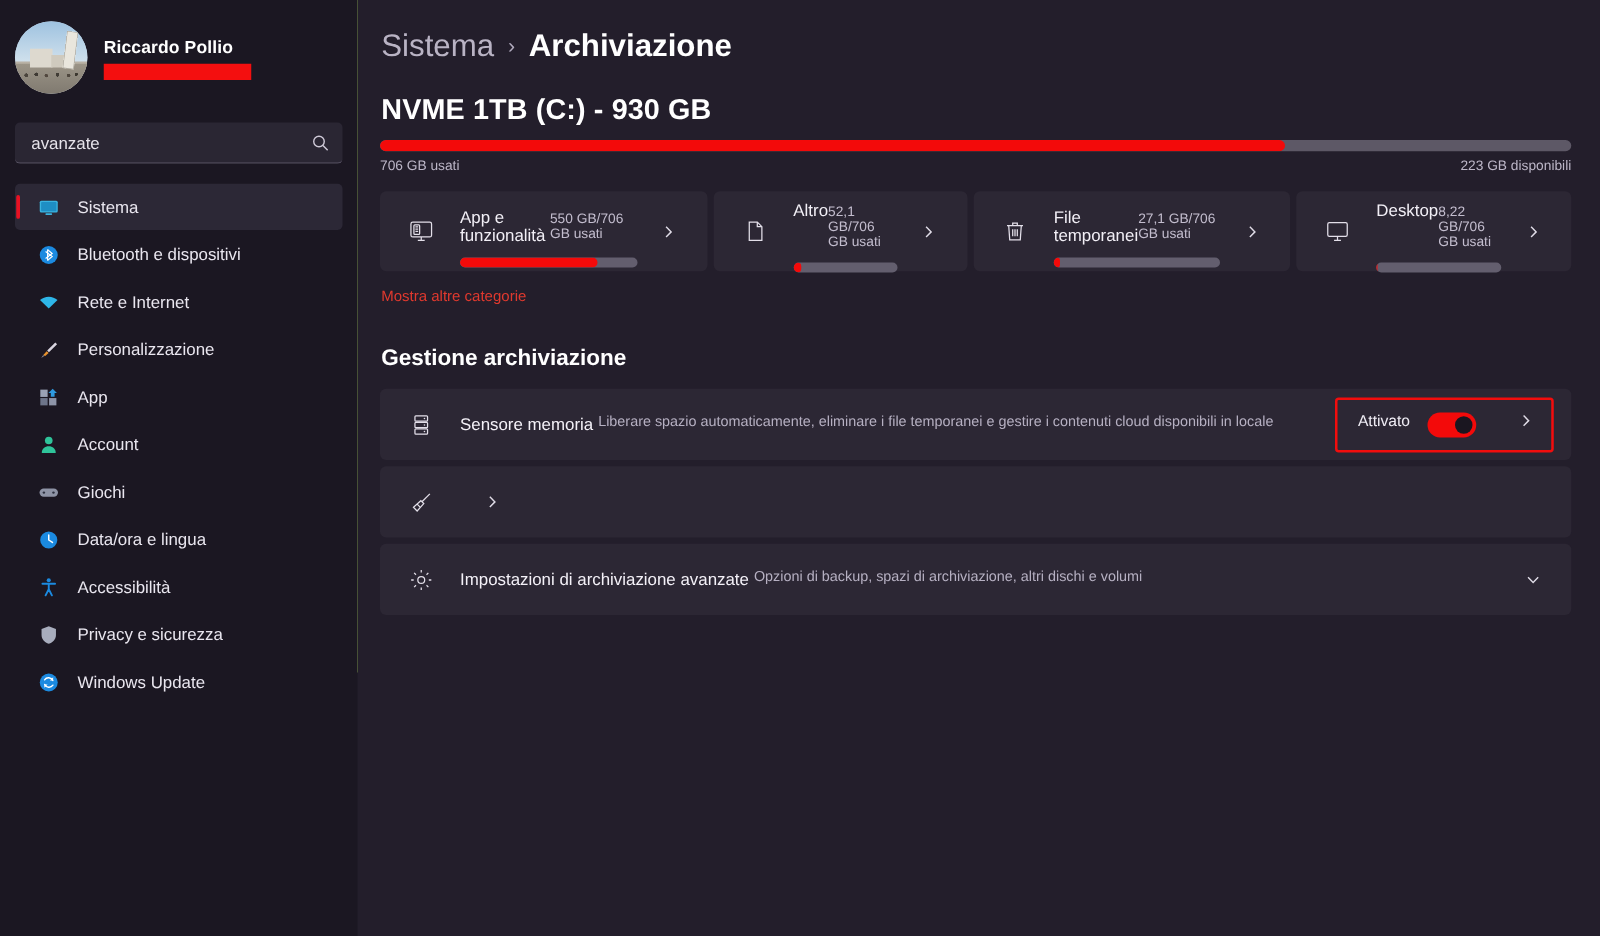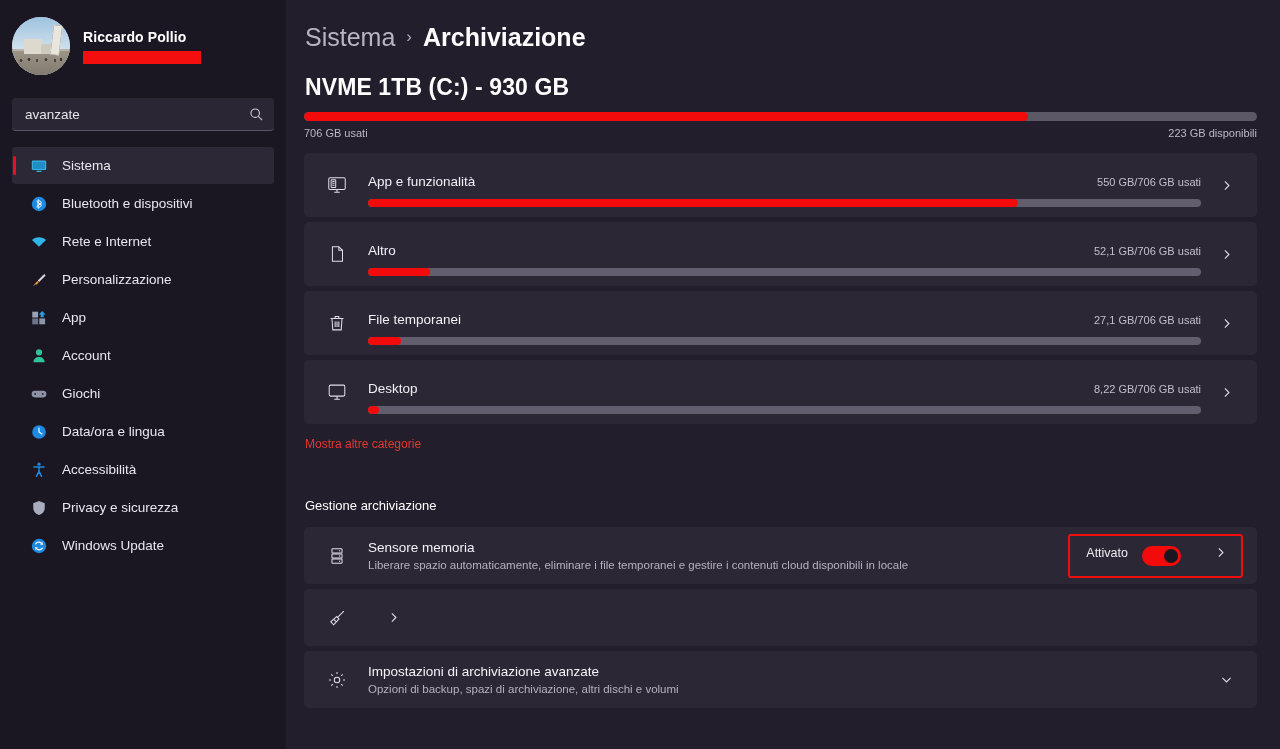--- a/index.html
+++ b/index.html
@@ -169,21 +169,21 @@
 
   .drive-legend {
     width: 953px;
     display: flex; justify-content: space-between;
     margin-top: 6px;
     font-size: 11px;
     color: #bdb7c8;
   }
 
   
-  .cards { margin-top: 14px; display: flex; flex-direction: column; gap: 5px; width: 953px; }
+  .cards { margin-top: 14px; display: flex; flex-direction: row; gap: 5px; width: 953px; align-items: center; }
   .card {
     background: #2c2734;
     border-radius: 5px;
     height: 64px;
     display: flex;
     align-items: center;
     padding: 0 18px 0 20px;
     position: relative;
   }
   .card-icon {
@@ -214,43 +214,43 @@
   .link-more {
     margin-top: 13px;
     color: #e0392e;
     font-size: 12px;
     text-decoration: none;
     display: inline-block;
     padding-left: 1px;
   }
 
   .section-title {
-    margin-top: 46px;
+    margin-top: 30px;
     color: #ffffff;
-    font-size: 13px;
-    font-weight: 400;
+    font-size: 18px;
+    font-weight: 700;
     padding-left: 1px;
   }
 
   .mgmt { margin-top: 14px; display: flex; flex-direction: column; gap: 5px; width: 953px; }
   .mrow {
     background: #2c2734;
     border-radius: 5px;
     height: 57px;
     display: flex;
     align-items: center;
     padding: 0 18px 0 20px;
   }
   .mrow-icon {
     width: 26px; height: 26px; flex: none;
     display: flex; align-items: center; justify-content: center;
     color: #e3dfe9;
     margin-right: 18px;
   }
-  .mrow-body { flex: 1; min-width: 0; display: flex; flex-direction: column; gap: 4px; }
+  .mrow-body { flex: 1; min-width: 0; display: flex; gap: 4px; }
   .mrow-title { color: #f4f1f8; font-size: 13.5px; }
   .mrow-sub { color: #b6b0c2; font-size: 11.5px; }
 
   .toggle-wrap {
     display: flex; align-items: flex-start; gap: 14px;
     padding: 10px 8px 10px 16px;
     border: 2px solid #f20d0d;
     border-radius: 3px;
     margin-right: -4px;
   }

